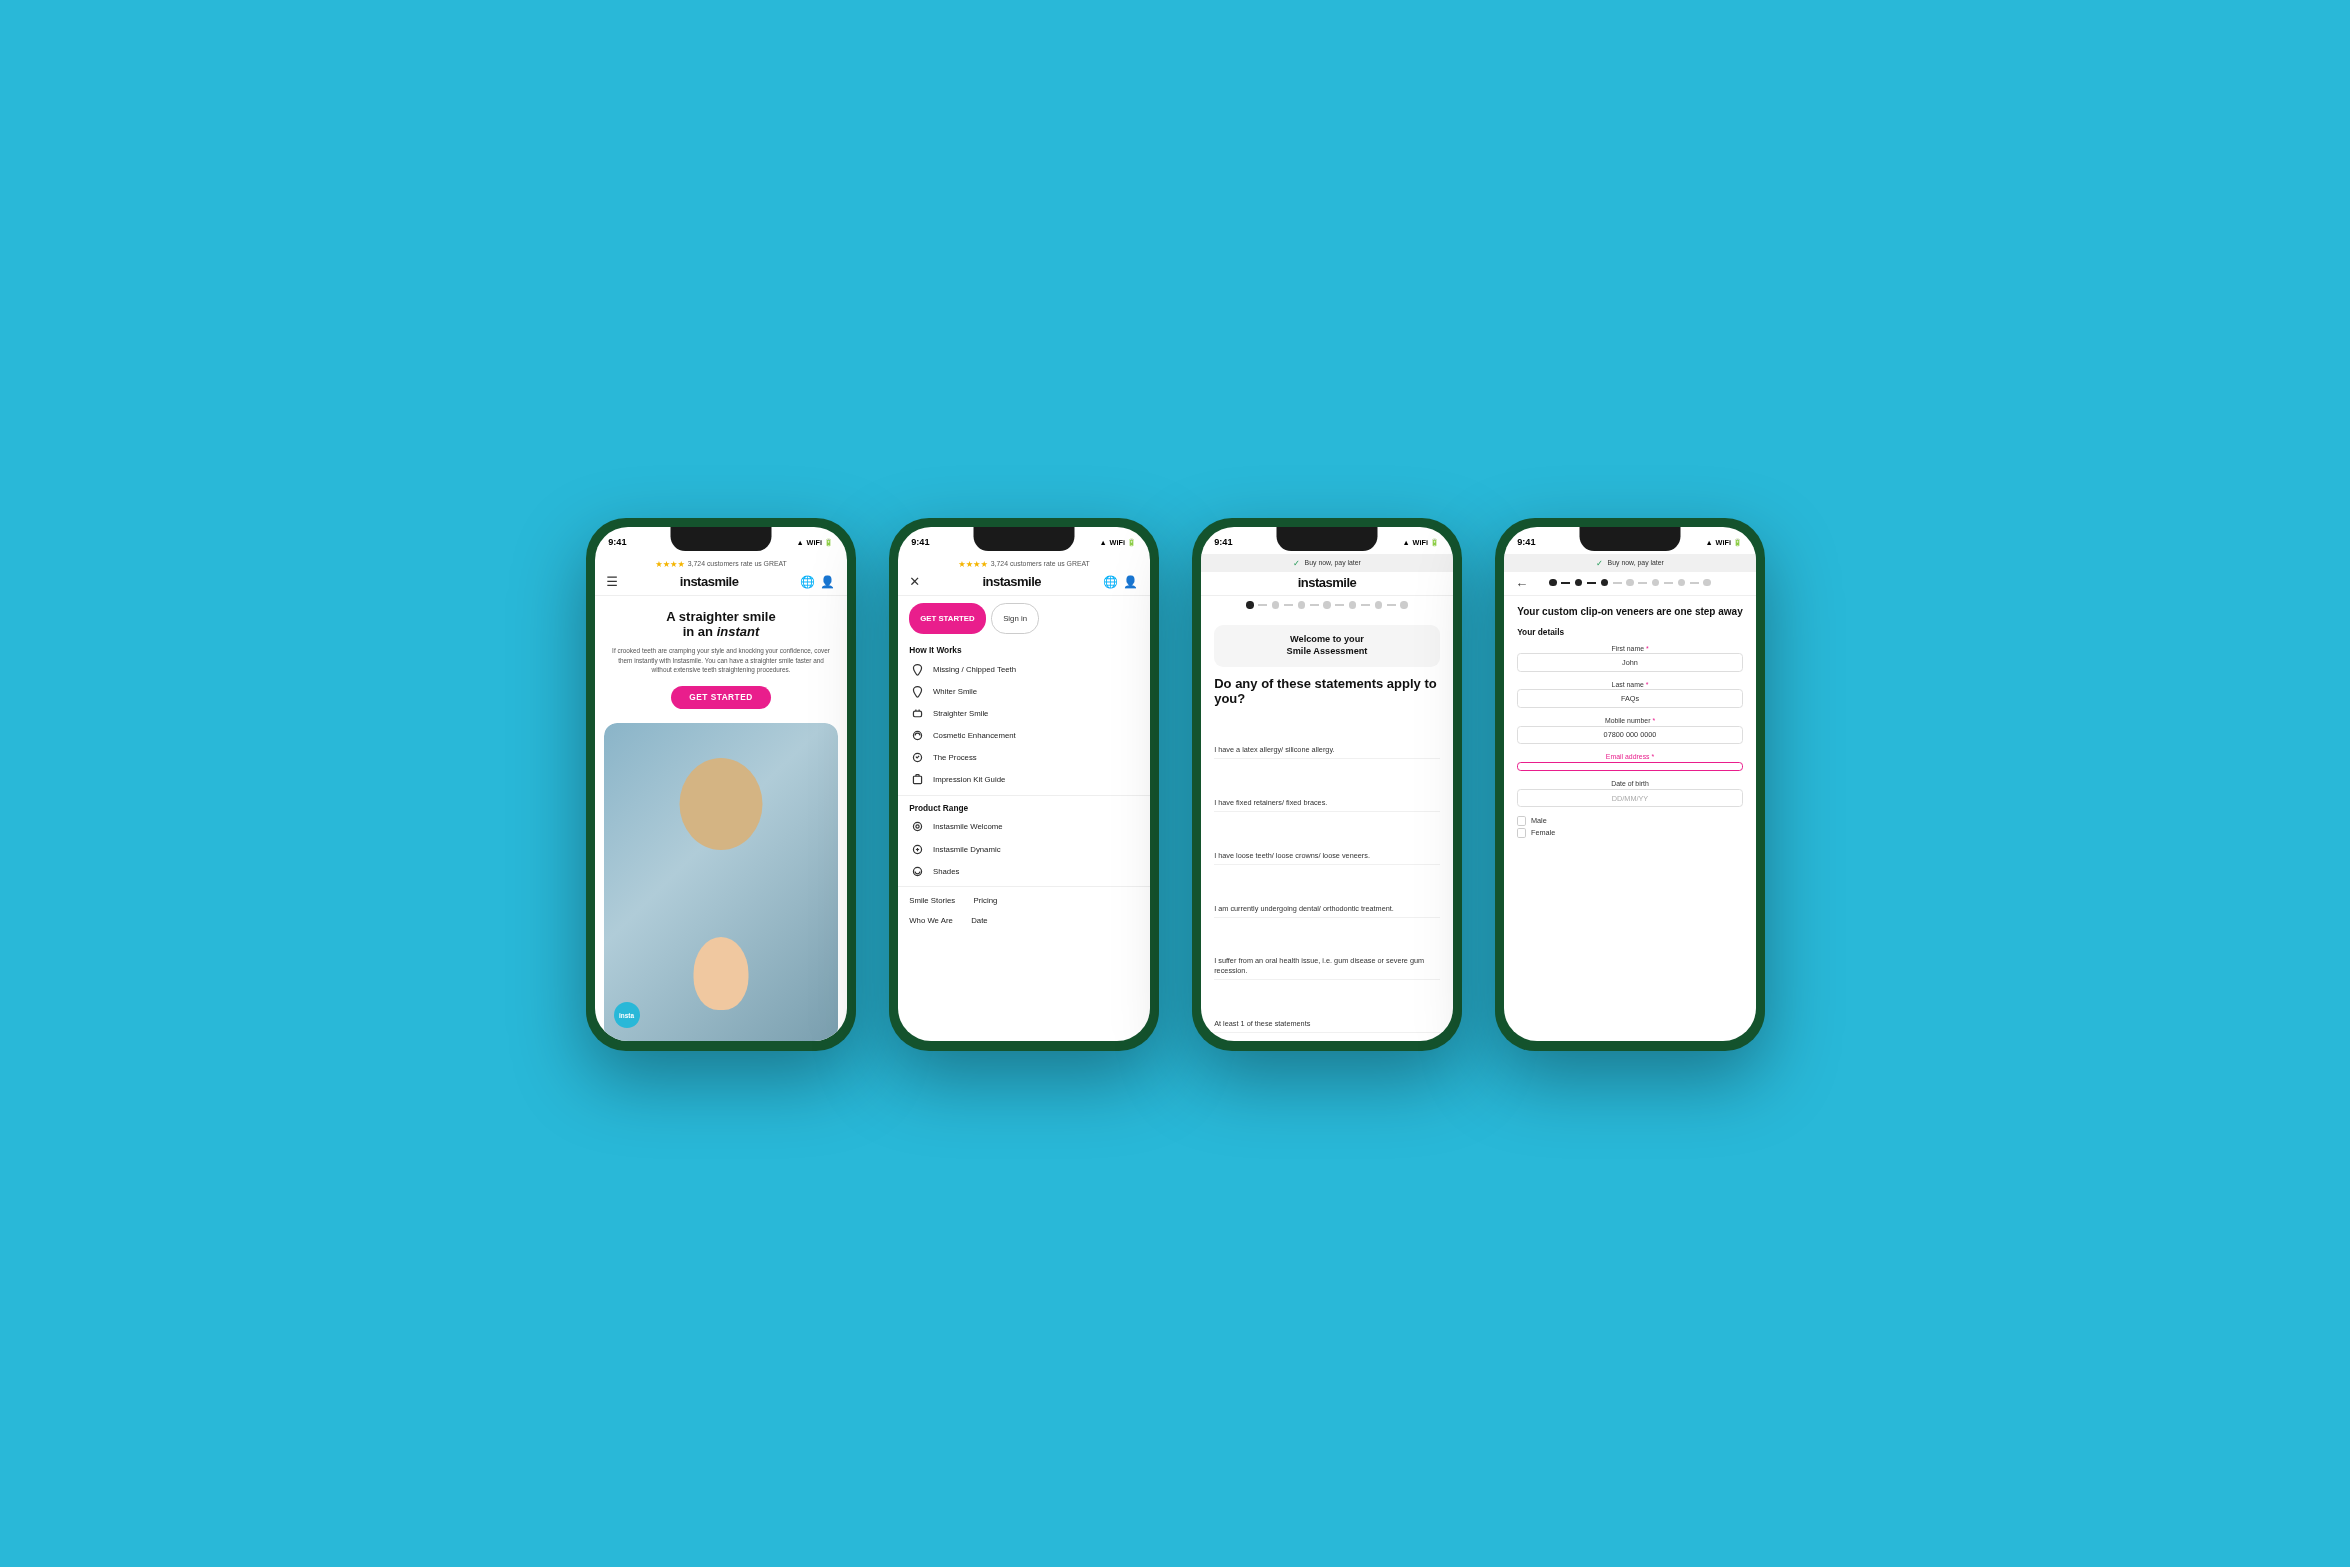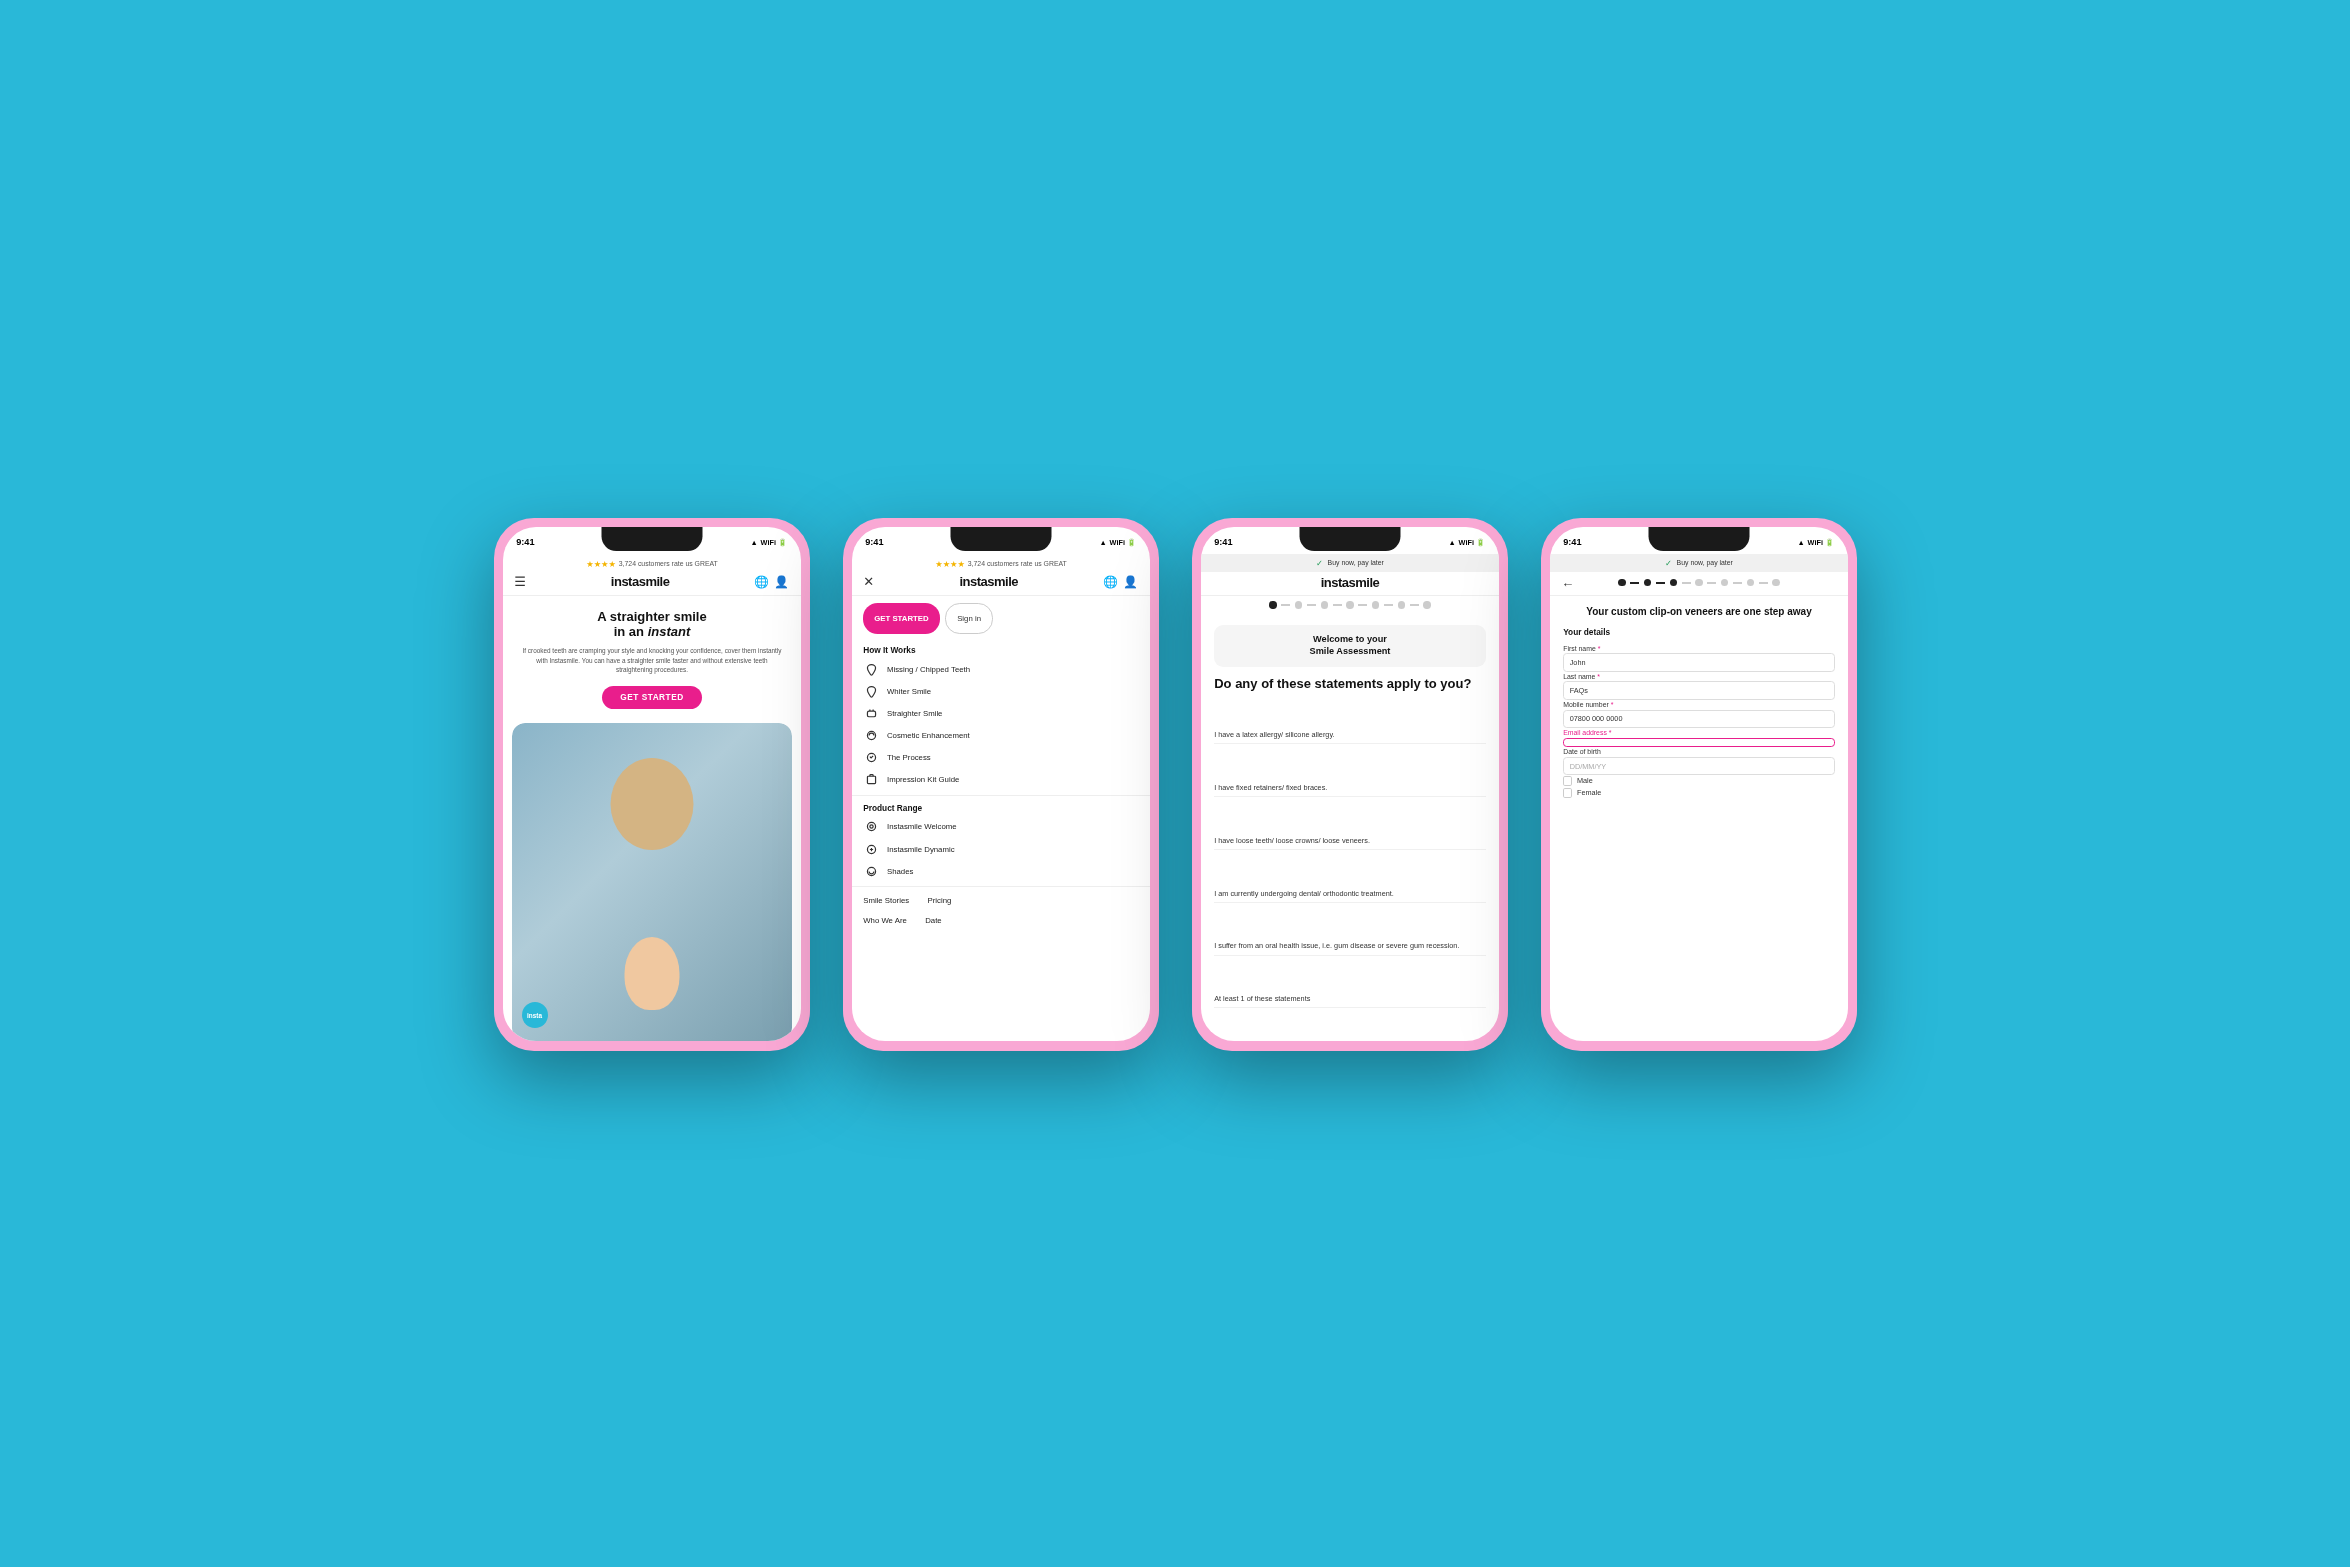--- a/index.html
+++ b/index.html
@@ -13,23 +13,23 @@
       font-family: -apple-system, BlinkMacSystemFont, 'Segoe UI', sans-serif;
       overflow: hidden;
     }
     .phones-container {
       display: flex;
       gap: 33px;
       align-items: center;
       justify-content: center;
     }
     .phone {
-      width: 316px;
+      width: 270px;
       height: 533px;
-      background: #f9a8d4;
+      background: #14532d;
       border-radius: 40px;
       padding: 9.2px;
       position: relative;
       box-shadow: 0 27.5px 73px rgba(0,0,0,0.35);
     }
     .phone-inner {
       width: 100%;
       height: 100%;
       background: #fff;
       border-radius: 33px;
@@ -363,21 +363,22 @@
       line-height: 1.3;
       margin-bottom: 9.2px;
     }
     .form-section-title {
       font-size: 8.3px;
       font-weight: 700;
       color: #111;
       margin-bottom: 7.3px;
     }
     .form-field {
-      margin-bottom: 1px;
+      margin-bottom: 9px;
+      text-align: center;
     }
     .form-label {
       font-size: 6.9px;
       color: #333;
       margin-bottom: 1.8px;
       display: block;
     }
     .form-label .required { color: #e91e8c; }
     .form-input {
       width: 100%;

